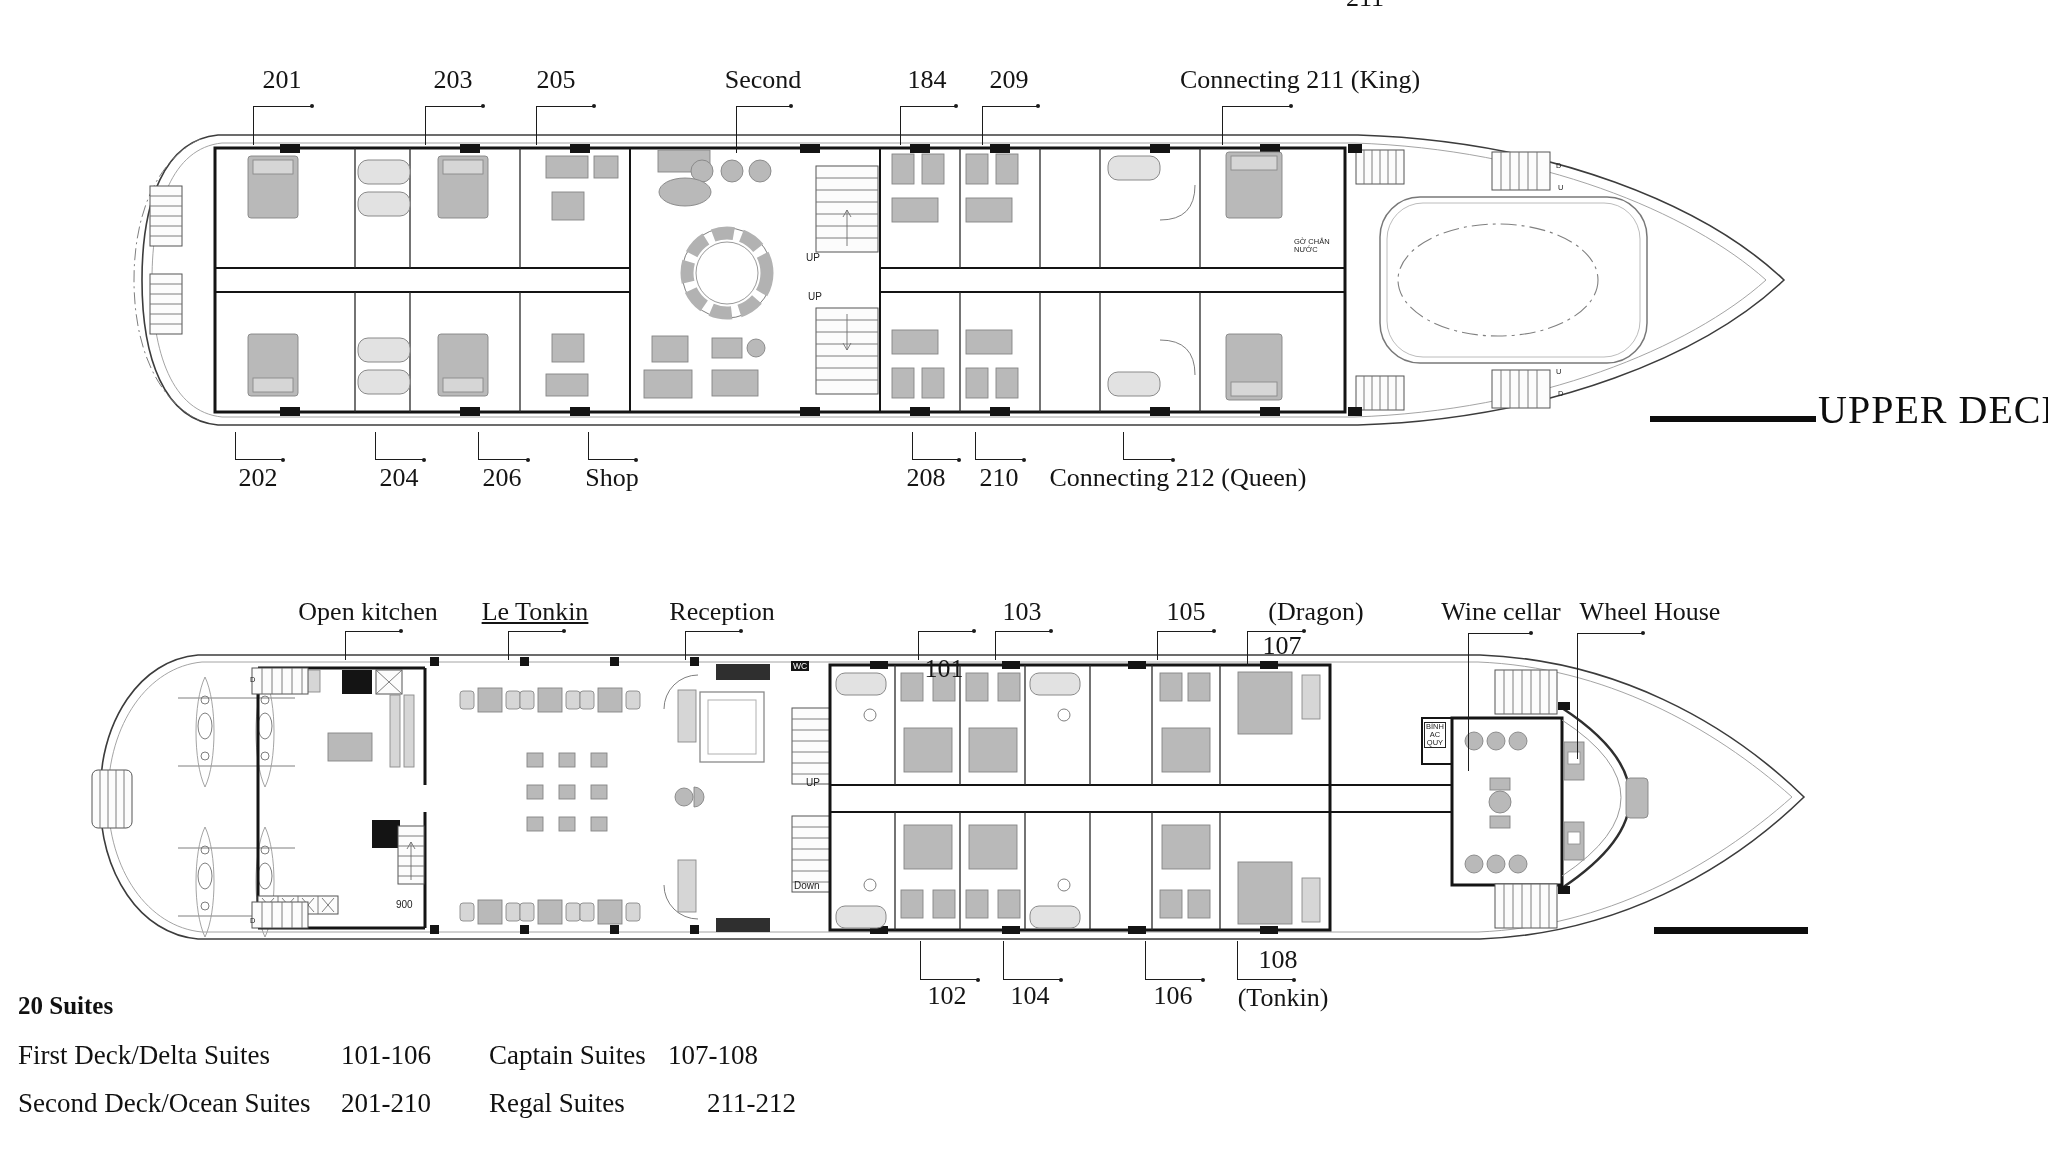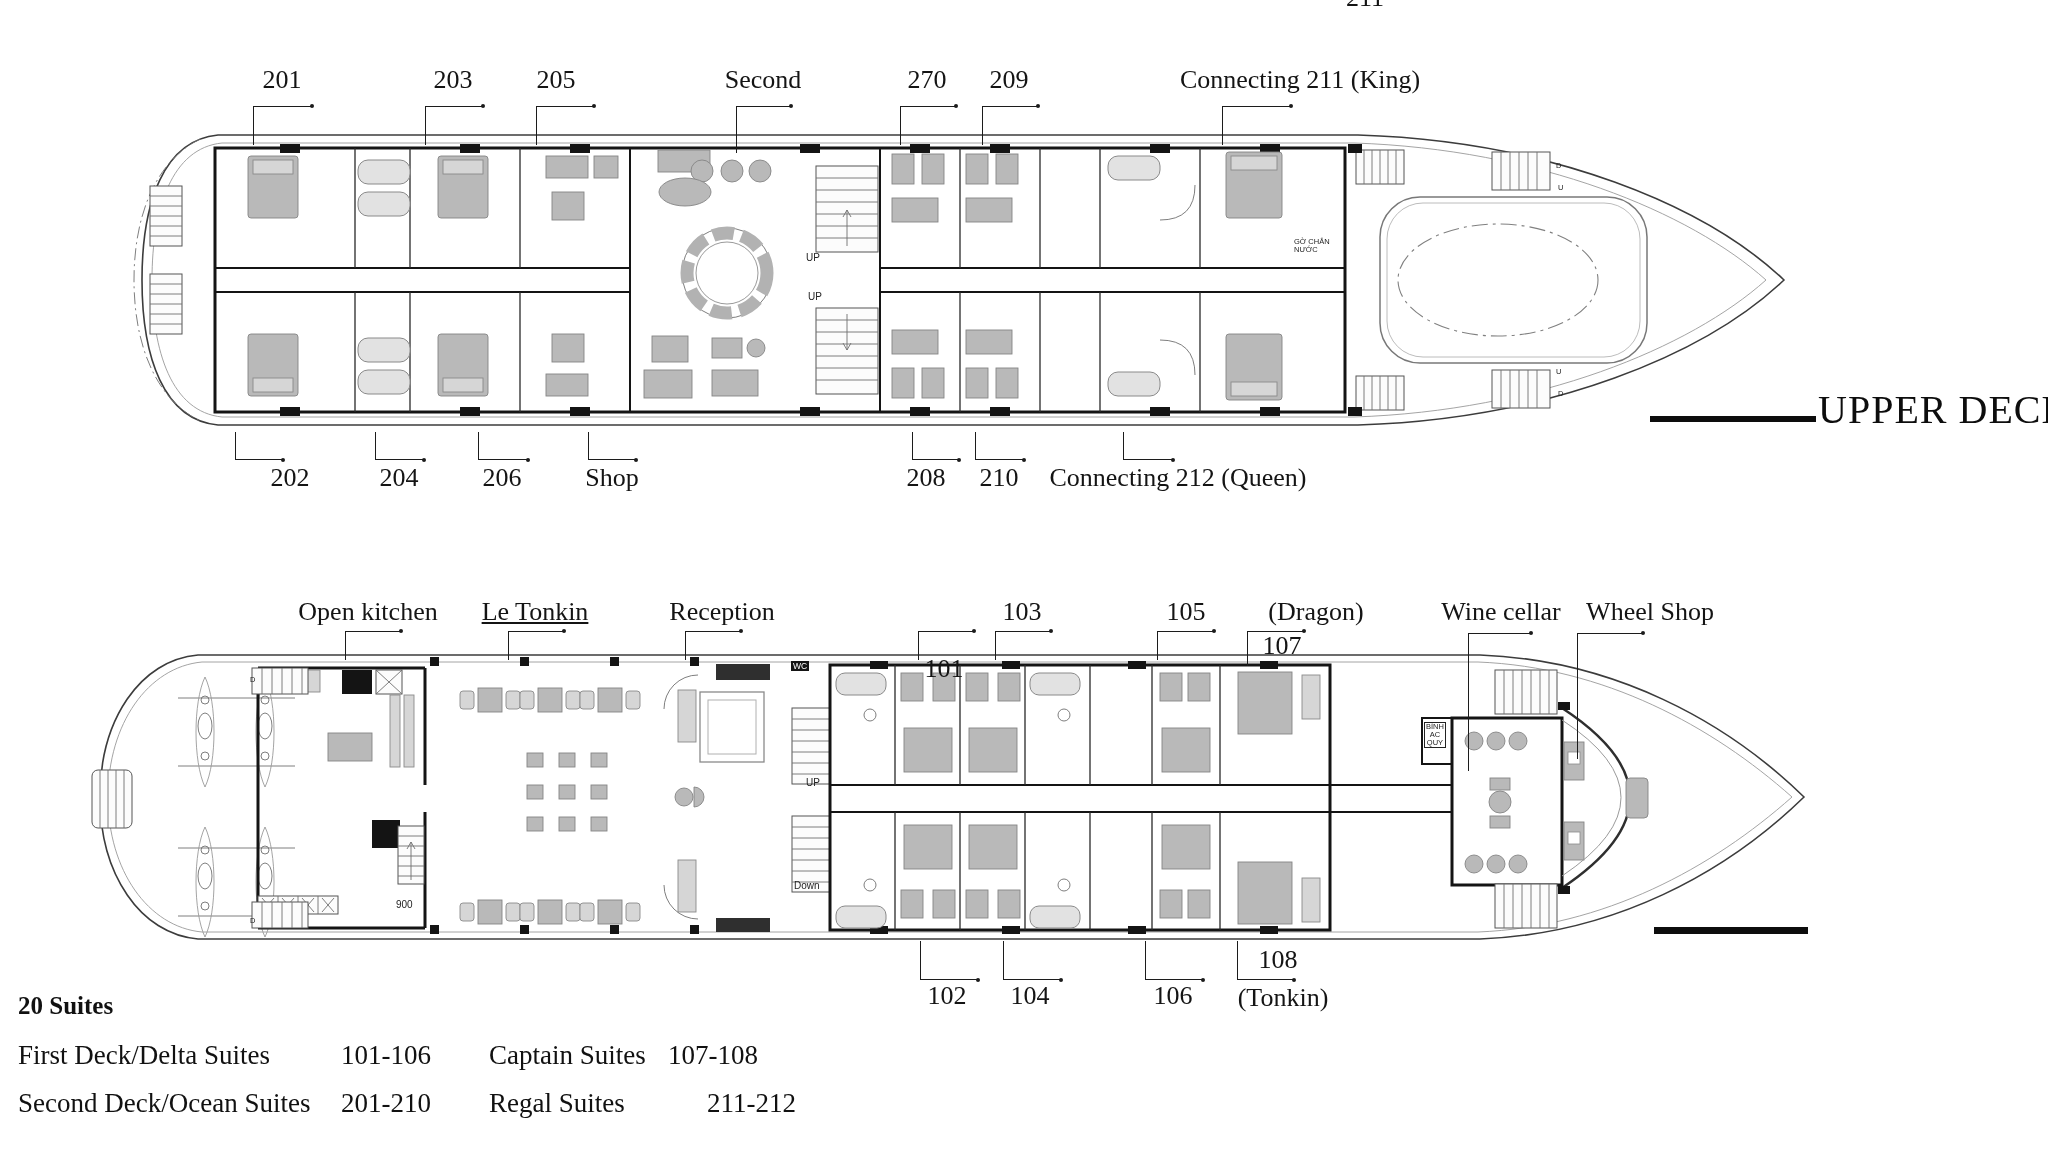--- a/index.html
+++ b/index.html
@@ -375,28 +375,28 @@
   <span class="rlabel" style="left:1365px;top:-16px;">211</span>
 
   <span class="rlabel" style="left:282px;top:66px;">201</span>
   <div class="leader lt" style="left:253px;top:106px;width:58px;height:38px;"></div>
   <span class="rlabel" style="left:453px;top:66px;">203</span>
   <div class="leader lt" style="left:425px;top:106px;width:57px;height:38px;"></div>
   <span class="rlabel" style="left:556px;top:66px;">205</span>
   <div class="leader lt" style="left:536px;top:106px;width:57px;height:38px;"></div>
   <span class="rlabel" style="left:763px;top:66px;">Second</span>
   <div class="leader lt" style="left:736px;top:106px;width:54px;height:46px;"></div>
-  <span class="rlabel" style="left:927px;top:66px;">270</span>
+  <span class="rlabel" style="left:927px;top:66px;">184</span>
   <div class="leader lt" style="left:900px;top:106px;width:55px;height:38px;"></div>
   <span class="rlabel" style="left:1009px;top:66px;">209</span>
   <div class="leader lt" style="left:982px;top:106px;width:55px;height:38px;"></div>
   <span class="rlabel" style="left:1300px;top:66px;">Connecting 211 (King)</span>
   <div class="leader lt" style="left:1222px;top:106px;width:68px;height:38px;"></div>
 
-  <span class="rlabel" style="left:258px;top:464px;margin-left:32px;">202</span>
+  <span class="rlabel" style="left:258px;top:464px;">202</span>
   <div class="leader lb" style="left:235px;top:432px;width:47px;height:27px;"></div>
   <span class="rlabel" style="left:399px;top:464px;">204</span>
   <div class="leader lb" style="left:375px;top:432px;width:48px;height:27px;"></div>
   <span class="rlabel" style="left:502px;top:464px;">206</span>
   <div class="leader lb" style="left:478px;top:432px;width:49px;height:27px;"></div>
   <span class="rlabel" style="left:612px;top:464px;">Shop</span>
   <div class="leader lb" style="left:588px;top:432px;width:47px;height:27px;"></div>
   <span class="rlabel" style="left:926px;top:464px;">208</span>
   <div class="leader lb" style="left:912px;top:432px;width:46px;height:27px;"></div>
   <span class="rlabel" style="left:999px;top:464px;">210</span>
@@ -426,21 +426,21 @@
   <div class="leader lt" style="left:918px;top:631px;width:55px;height:28px;"></div>
   <span class="rlabel" style="left:1022px;top:598px;">103</span>
   <div class="leader lt" style="left:995px;top:631px;width:55px;height:28px;"></div>
   <span class="rlabel" style="left:1186px;top:598px;">105</span>
   <div class="leader lt" style="left:1157px;top:631px;width:56px;height:28px;"></div>
   <span class="rlabel" style="left:1309px;top:598px;margin-left:7px;">(Dragon)</span>
   <span class="rlabel" style="left:1282px;top:632px;">107</span>
   <div class="leader lt" style="left:1247px;top:631px;width:56px;height:34px;"></div>
   <span class="rlabel" style="left:1501px;top:598px;">Wine cellar</span>
   <div class="leader lt" style="left:1468px;top:633px;width:62px;height:137px;"></div>
-  <span class="rlabel" style="left:1650px;top:598px;">Wheel Shop</span>
+  <span class="rlabel" style="left:1650px;top:598px;">Wheel House</span>
   <div class="leader lt" style="left:1577px;top:633px;width:65px;height:125px;"></div>
 
   <span class="rlabel" style="left:947px;top:982px;">102</span>
   <div class="leader lb" style="left:920px;top:941px;width:57px;height:38px;"></div>
   <span class="rlabel" style="left:1030px;top:982px;">104</span>
   <div class="leader lb" style="left:1003px;top:941px;width:57px;height:38px;"></div>
   <span class="rlabel" style="left:1173px;top:982px;">106</span>
   <div class="leader lb" style="left:1145px;top:941px;width:57px;height:38px;"></div>
   <span class="rlabel" style="left:1278px;top:946px;">108</span>
   <div class="leader lb" style="left:1237px;top:941px;width:56px;height:38px;"></div>

